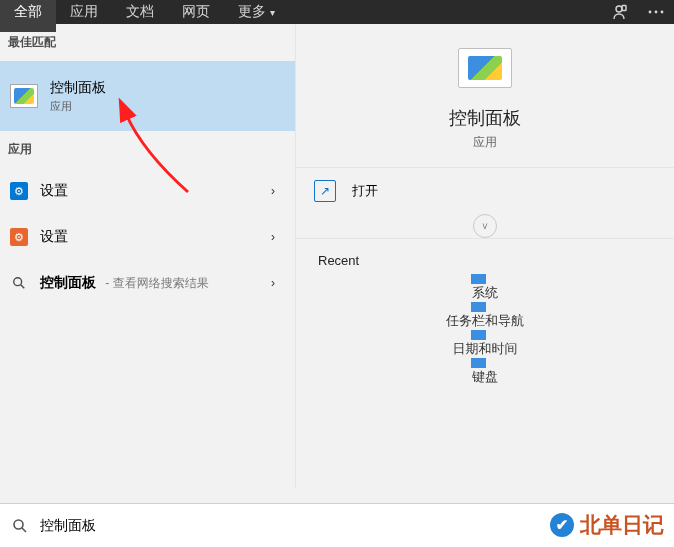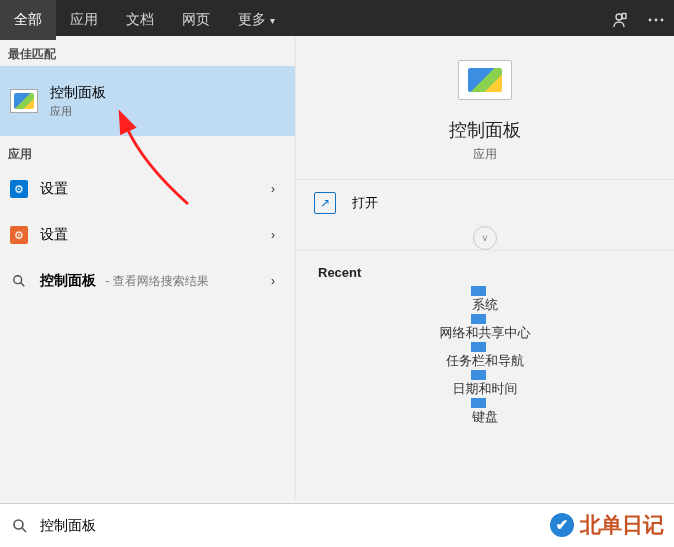--- a/index.html
+++ b/index.html
@@ -1,25 +1,25 @@
 <!DOCTYPE html>
 <html><head>
 <meta charset="utf-8">
 <style>
 html,body{margin:0;padding:0;font-family:"Microsoft YaHei","Segoe UI",sans-serif;font-size:13px;color:#000;background:#f2f2f2;}
 .window{width:674px;height:547px;position:relative;overflow:hidden;background:#f2f2f2;}
-.topbar{height:36px;background:#2a2a2a;display:flex;align-items:flex-start;color:#d6d6d6;font-size:14px;}
+.topbar{height:24px;background:#2a2a2a;display:flex;align-items:center;color:#d6d6d6;font-size:14px;}
 .tab{padding:0 14px;height:40px;display:flex;align-items:center;cursor:pointer;}
 .tab.active{background:#3f3f3f;color:#fff;}
 .tab .more-caret{font-size:10px;margin-left:4px;}
 .topbar .spacer{flex:1;}
 .topbar .iconbtn{width:36px;height:40px;display:flex;align-items:center;justify-content:center;cursor:pointer;color:#d6d6d6;}
 .body{display:flex;height:calc(100% - 40px - 43px);}
 .left{width:295px;overflow:hidden;position:relative;}
-.section-header{padding:10px 8px 3px 8px;color:#4d4d4d;font-size:12px;font-weight:600;}
+.section-header{padding:10px 8px 10px 8px;color:#4d4d4d;font-size:12px;font-weight:600;}
 .result-row{display:flex;align-items:center;padding:8px 10px;cursor:pointer;}
 .result-row.best{height:54px;background:#bfdcf3;}
 .result-row.best .icon-box{width:26px;height:22px;border:1px solid #a8a8a8;background:#fff;display:flex;align-items:center;justify-content:center;margin-right:12px;}
 .tile-cp{width:20px;height:16px;background:linear-gradient(135deg,#3b8ee0 0%,#3b8ee0 45%,#8bd04e 45%,#8bd04e 70%,#ffcc33 70%,#ffcc33 100%);border-radius:2px;}
 .result-row .col{display:flex;flex-direction:column;justify-content:center;}
 .result-row .title{font-size:14px;color:#000;}
 .result-row .sub{font-size:11px;color:#5c5c5c;margin-top:2px;}
 .result-row.simple{height:30px;}
 .result-row.simple .tile24{width:18px;height:18px;margin-right:12px;display:flex;align-items:center;justify-content:center;border-radius:2px;}
 .bg-blue{background:#0078d4;color:#fff;}
@@ -32,21 +32,21 @@
 .right{flex:1;border-left:1px solid #e5e5e5;overflow:hidden;}
 .detail-top{display:flex;flex-direction:column;align-items:center;padding:24px 0 16px 0;}
 .detail-top .big-icon{width:52px;height:38px;border:1px solid #bfbfbf;background:#fff;display:flex;align-items:center;justify-content:center;border-radius:2px;}
 .detail-top .big-icon .tile-cp{width:34px;height:24px;}
 .detail-top .name{font-size:18px;color:#222;margin-top:18px;}
 .detail-top .kind{font-size:12px;color:#666;margin-top:4px;}
 .action-row{border-top:1px solid #e5e5e5;height:46px;display:flex;align-items:center;padding:0 18px;cursor:pointer;}
 .action-row .a-icon{width:20px;height:20px;border:1.5px solid #0f72c7;border-radius:2px;margin-right:16px;display:flex;align-items:center;justify-content:center;color:#0f72c7;font-size:12px;}
 .expand-row{display:flex;align-items:center;justify-content:center;height:24px;border-bottom:1px solid #e5e5e5;}
 .expand-btn{width:22px;height:22px;border:1px solid #c9c9c9;border-radius:50%;display:flex;align-items:center;justify-content:center;color:#7a7a7a;font-size:10px;cursor:pointer;}
-.recent-header{padding:14px 22px 6px 22px;font-weight:700;font-size:13px;color:#222;}
+.recent-header{padding:14px 22px 6px 22px;font-weight:400;font-size:13px;color:#222;}
 .recent-item{display:flex;align-items:center;height:28px;padding:0 22px;cursor:pointer;flex-direction:column;}
 .recent-item .mini-icon{width:15px;height:11px;background:#3b8ee0;margin-right:14px;}
 .recent-item .mini-label{font-size:13px;color:#333;}
 .searchbar{position:absolute;left:0;right:0;bottom:0;height:43px;background:#fff;border-top:1px solid #d0d0d0;display:flex;align-items:center;padding:0 12px;z-index:5;}
 .searchbar .mag{margin-right:10px;color:#555;}
 .searchbar input{flex:1;border:none;outline:none;font-size:14px;font-family:inherit;background:transparent;}
 .arrow-annot{position:absolute;left:108px;top:68px;pointer-events:none;}
 .watermark{position:absolute;right:10px;bottom:8px;display:flex;align-items:center;gap:6px;opacity:0.9;z-index:10;}
 .watermark .wb{width:24px;height:24px;background:#0e76d1;border-radius:50%;color:#fff;display:flex;align-items:center;justify-content:center;font-size:15px;font-weight:bold;}
 .watermark .wt{font-size:21px;font-weight:600;color:#c2410c;text-align:right;}
@@ -155,24 +155,20 @@
             <span>˅</span>
           </div>
     </div>
     <div class="recent-header">Recent</div>
     <div class="recent-item">
           <div class="mini-icon"></div>
           <span class="mini-label">系统</span>
         </div>
     <div class="recent-item">
           <div class="mini-icon"></div>
-          <span class="mini-label">网络和共享中心</span>
-        </div>
-    <div class="recent-item">
-          <div class="mini-icon"></div>
           <span class="mini-label">任务栏和导航</span>
         </div>
     <div class="recent-item">
           <div class="mini-icon"></div>
           <span class="mini-label">日期和时间</span>
         </div>
     <div class="recent-item">
           <div class="mini-icon"></div>
           <span class="mini-label">键盘</span>
         </div>

